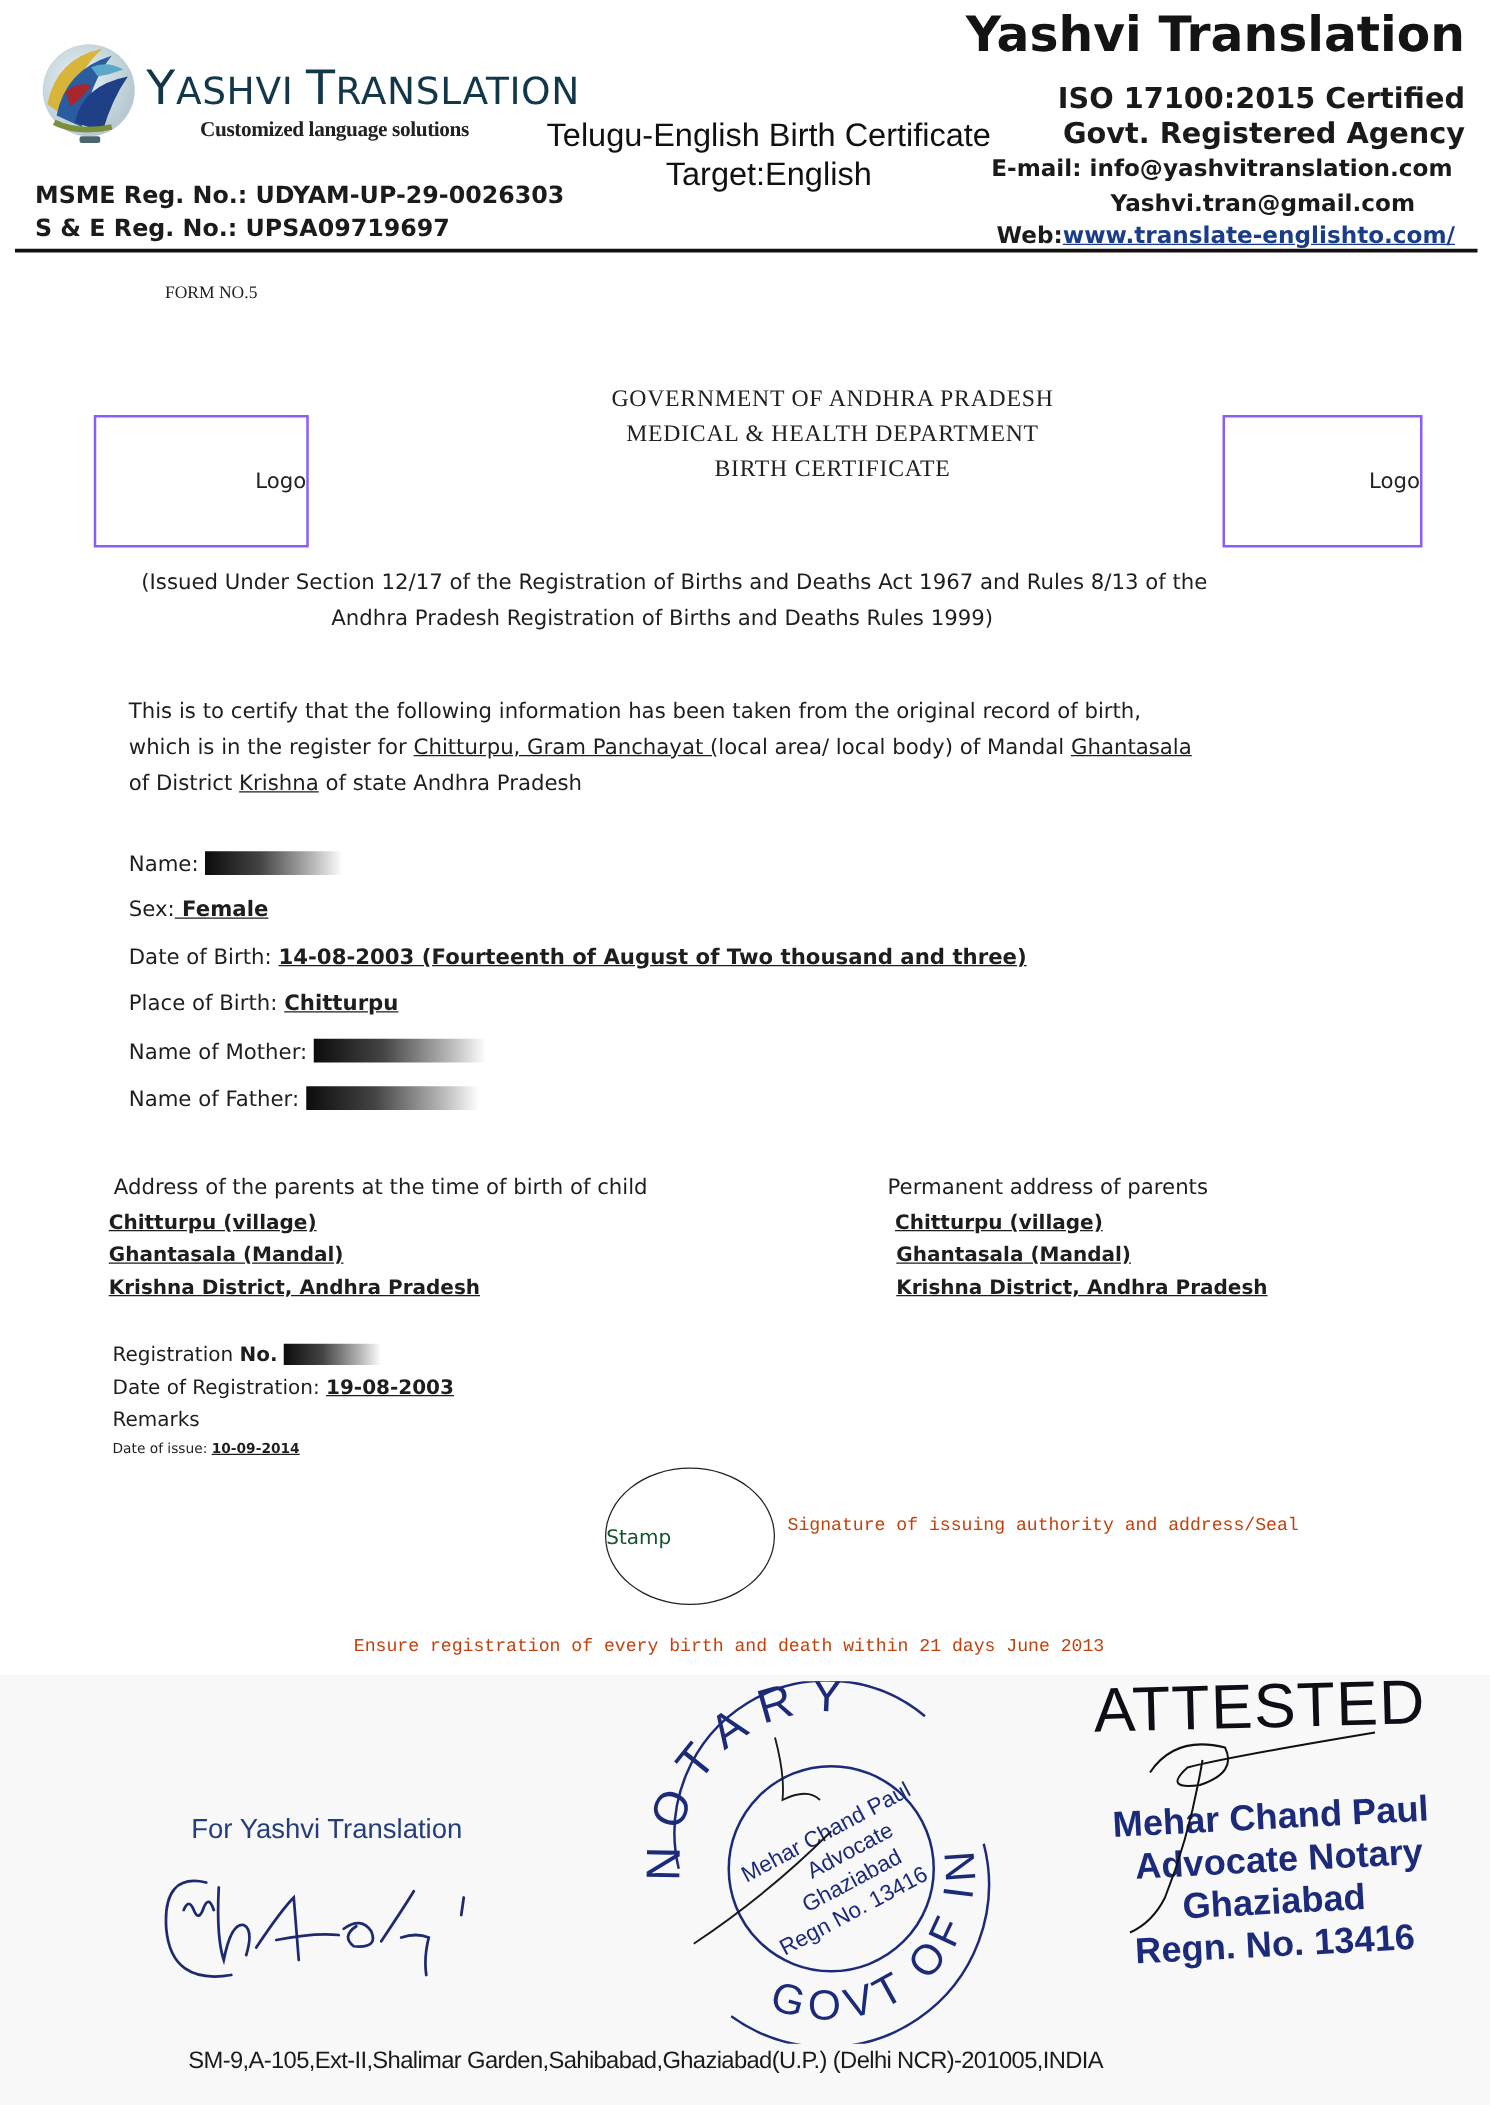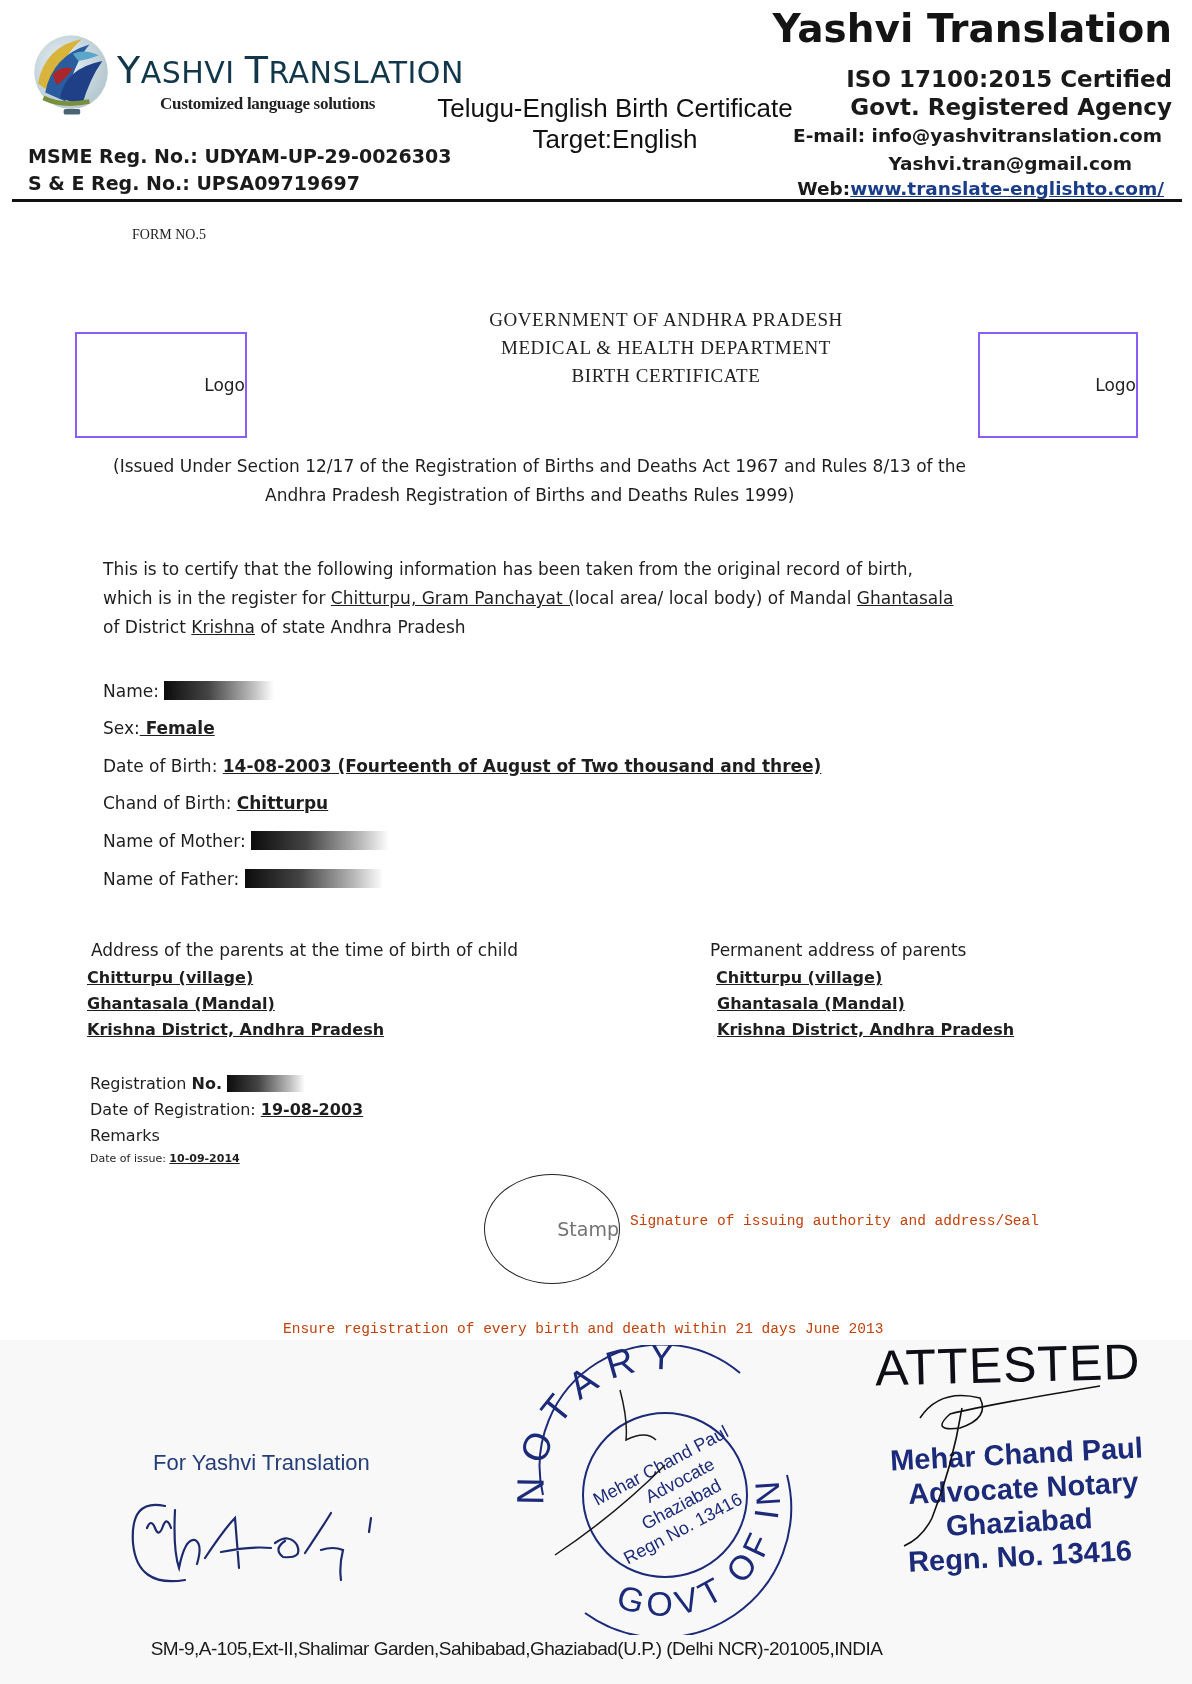--- a/index.html
+++ b/index.html
@@ -20,21 +20,21 @@
   .header-rule { position:absolute; left:12px; top:199px; width:1170px; height:3px; background:#111; }
 
   
   .form-no { left:132px; top:227px; font-family:"Liberation Serif", serif; font-size:14px; color:#222; }
   .logo-box { position:absolute; border:2px solid #8b5cf6; display:flex; align-items:center; justify-content:flex-end; font-family:"DejaVu Sans", sans-serif; font-size:17px; color:#222;margin-top:40px; }
   .gov { left:0; width:1332px; text-align:center; font-family:"Liberation Serif", serif; font-size:19px; color:#222; letter-spacing:0.6px; }
   .body-txt { font-family:"DejaVu Sans", sans-serif; font-size:17px; color:#1e1e1e; }
   .u { text-decoration:underline; }
   .ub { text-decoration:underline; font-weight:bold; }
   .redact { display:inline-block; height:19px; vertical-align:-3px; background:linear-gradient(90deg,#0c0c0c 0%, #444 40%, #bbb 80%, rgba(255,255,255,0) 100%); }
-  .stamp-ellipse { position:absolute; left:484px; top:1174px; width:134px; height:108px; border:1.5px solid #222; border-radius:50%; display:flex; align-items:center; justify-content:flex-end; font-family:"DejaVu Sans", sans-serif; font-size:19px; color:#737373; }
+  .stamp-ellipse { position:absolute; left:484px; top:1174px; width:134px; height:108px; border:1.5px solid #222; border-radius:50%; display:flex; align-items:center; justify-content:flex-start; font-family:"DejaVu Sans", sans-serif; font-size:16px; color:#14532d; }
   .small-txt { font-family:Liberation Mono, monospace; font-size:14.5px; color:#c2410c; }
 
   
   .for-yashvi { left:153px; top:1450px; font-family:"Liberation Sans", sans-serif; font-size:22px; color:#253e7a; }
   .attested { left:875px; top:1336px; font-family:"Liberation Sans", sans-serif; font-size:50px; color:#0e0e16; letter-spacing:1px; transform:rotate(-1.5deg); }
   .notary-txt { font-family:"Liberation Sans", sans-serif; font-weight:bold; color:#1c2a7a; font-size:29px; transform:rotate(-3deg); }
   .footer-addr { left:0; width:1033px; text-align:center; top:1638px; font-family:"Liberation Sans", sans-serif; font-size:19px; color:#1a1a1a; letter-spacing:-0.5px; }
 </style>
 </head>
 <body>
@@ -108,21 +108,21 @@
 <div class="abs body-txt" style="left:103px; top:681px;">
   <span>Name:</span> <span class="redact" style="width:110px;"></span>
 </div>
 <div class="abs body-txt" style="left:103px; top:718px;">
   <span>Sex:</span><span class="ub"> Female</span>
 </div>
 <div class="abs body-txt" style="left:103px; top:756px;">
   <span>Date of Birth: </span><span class="ub">14-08-2003 (Fourteenth of August of Two thousand and three)</span>
 </div>
 <div class="abs body-txt" style="left:103px; top:793px;">
-  <span>Chand of Birth: </span><span class="ub">Chitturpu</span>
+  <span>Place of Birth: </span><span class="ub">Chitturpu</span>
 </div>
 <div class="abs body-txt" style="left:103px; top:831px;">
   <span>Name of Mother:</span> <span class="redact" style="width:138px;"></span>
 </div>
 <div class="abs body-txt" style="left:103px; top:869px;">
   <span>Name of Father:</span> <span class="redact" style="width:138px;"></span>
 </div>
 
 <div class="abs body-txt" style="left:91px; top:940px;">Address of the parents at the time of birth of child</div>
 <div class="abs body-txt ub" style="left:87px; top:968px; font-size:16px;">Chitturpu  (village)</div>
@@ -142,21 +142,21 @@
 </div>
 <div class="abs body-txt" style="left:90px; top:1126px; font-size:16px;">Remarks</div>
 <div class="abs body-txt" style="left:90px; top:1152px; font-size:11px;">
   <span>Date of issue: </span><span class="ub">10-09-2014</span>
 </div>
 
 <div class="stamp-ellipse">
   <span>Stamp</span>
 </div>
 <div class="abs small-txt" style="left:630px; top:1213px;">Signature of issuing authority and address/Seal</div>
-<div class="abs small-txt" style="left:283px; top:1310px;margin-top:11px;">Ensure registration of every birth and death within 21 days June 2013</div>
+<div class="abs small-txt" style="left:283px; top:1310px;">Ensure registration of every birth and death within 21 days June 2013</div>
 
 <div class="abs for-yashvi">For Yashvi Translation</div>
 <svg class="abs" style="left:125px; top:1488px;" width="300" height="110" viewBox="0 0 300 110">
   <path d="M40 18 Q5 10 8 55 Q12 100 60 92 M22 40 q4 -10 8 0 q4 10 8 -2 q4 -10 8 2 M50 22 q-2 40 4 58 q6 -30 16 -28 q8 4 2 24 M80 70 q20 -30 30 -40 l4 50 M96 64 q30 -6 50 -4 M150 55 q14 -10 22 2 q6 14 -14 12 q-10 -8 2 -16 M180 65 q20 -30 26 -40 M196 62 q12 -4 22 0 q-4 16 -2 30 M246 30 l-2 14" stroke="#1d2a6e" stroke-width="2.2" fill="none" stroke-linecap="round"></path>
 </svg>
 
 <svg class="abs" style="left:515px; top:1345px;" width="290" height="290" viewBox="0 0 290 290">
   <defs>
     <path id="arcTop" d="M30 160 A118 118 0 0 1 240 70"></path>
     <path id="arcBot" d="M80 250 A118 118 0 0 0 260 120"></path>

